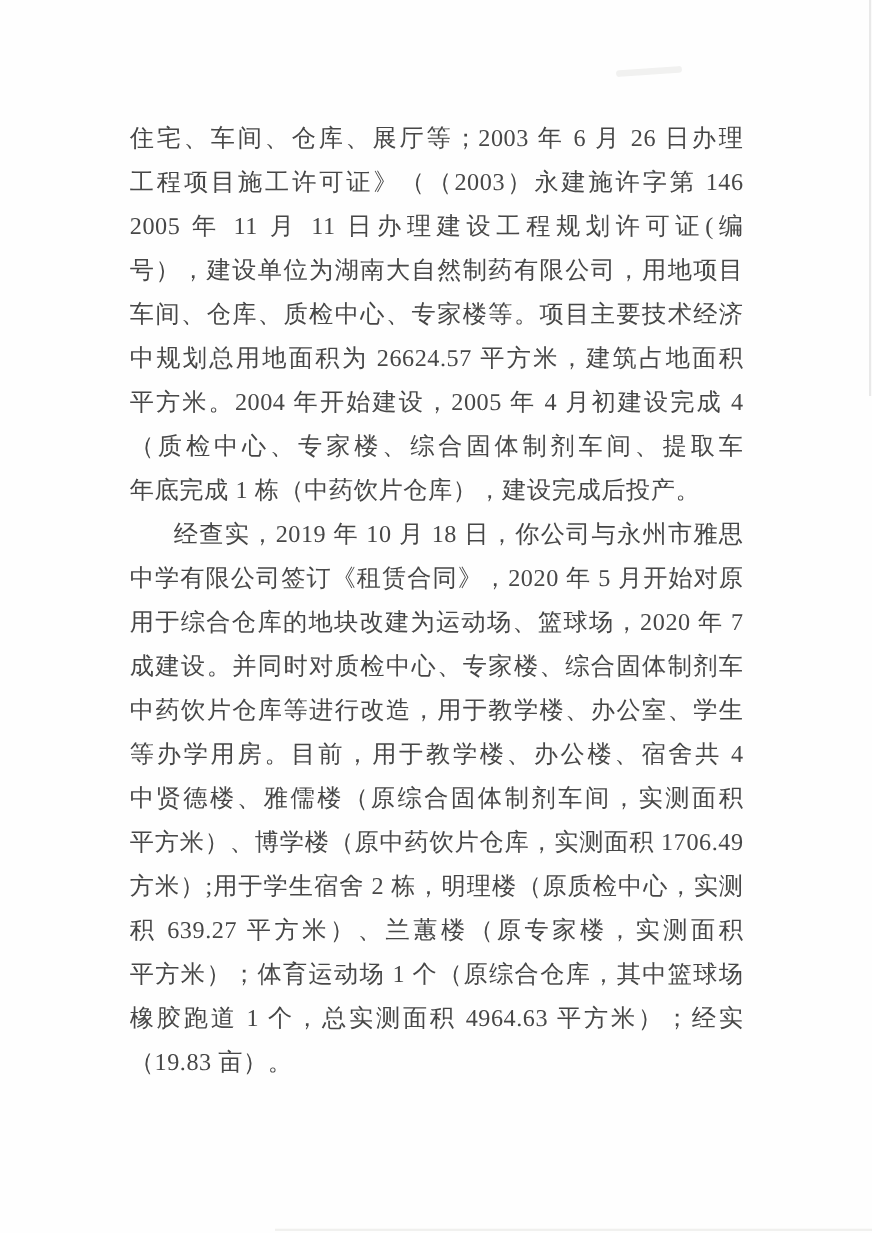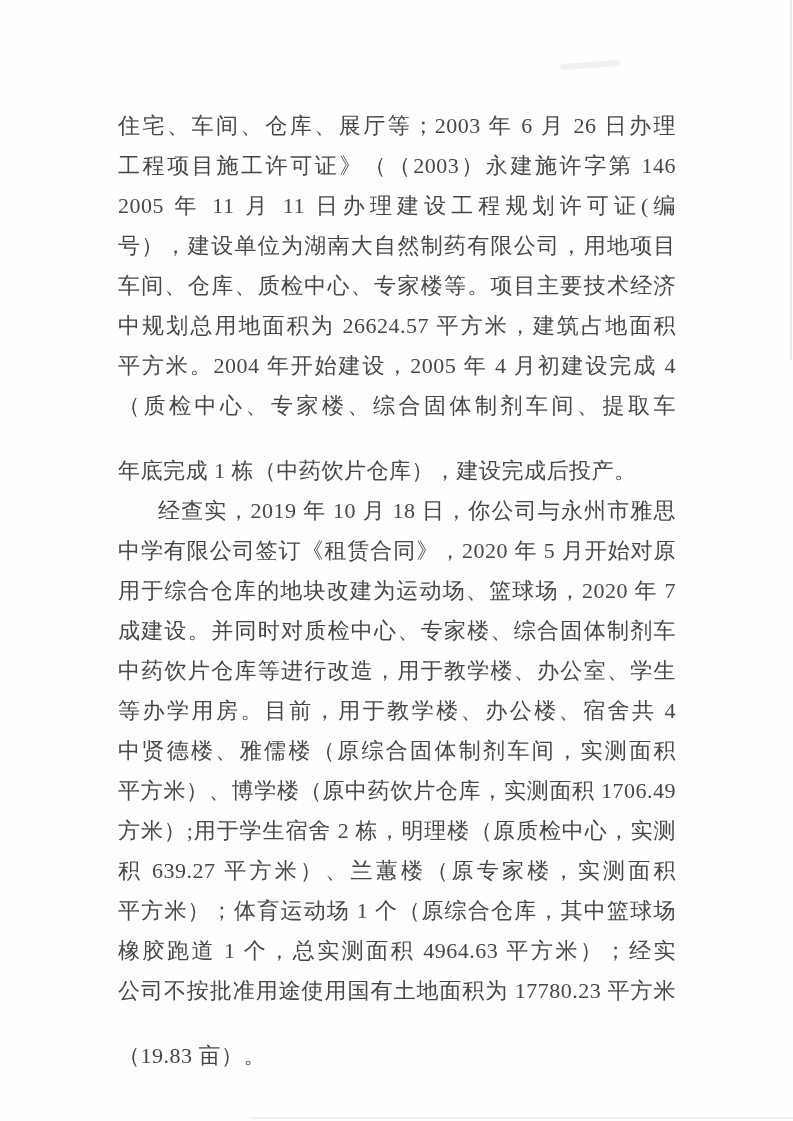--- a/index.html
+++ b/index.html
@@ -31,21 +31,20 @@
   }
   .line {
     height: 40px;
     overflow: hidden;
     text-align: justify;
     text-align-last: justify;
     -moz-text-align-last: justify;
   }
   .line.para-end {
     text-align-last: left;
-    margin-top: 25px;
     -moz-text-align-last: left;
   }
   .line.indent {
     padding-left: 40px;
   }
   
   .edge-line-right {
     position: absolute;
     right: 1px;
     top: 0;
@@ -101,18 +100,17 @@
       <div class="line">用于综合仓库的地块改建为运动场、篮球场，2020 年 7 月完</div>
       <div class="line">成建设。并同时对质检中心、专家楼、综合固体制剂车间、</div>
       <div class="line">中药饮片仓库等进行改造，用于教学楼、办公室、学生宿舍</div>
       <div class="line">等办学用房。目前，用于教学楼、办公楼、宿舍共 4 栋，其</div>
       <div class="line">中贤德楼、雅儒楼（原综合固体制剂车间，实测面积 2081.2</div>
       <div class="line">平方米）、博学楼（原中药饮片仓库，实测面积 1706.49 平</div>
       <div class="line">方米）;用于学生宿舍 2 栋，明理楼（原质检中心，实测面</div>
       <div class="line">积 639.27 平方米）、兰蕙楼（原专家楼，实测面积 455.39</div>
       <div class="line">平方米）；体育运动场 1 个（原综合仓库，其中篮球场 3 个、</div>
       <div class="line">橡胶跑道 1 个，总实测面积 4964.63 平方米）；经实测，你</div>
-      <div class="line">公司不按批准用途使用国有土地面积为 17780.23 平方米</div>
       <div class="line para-end">（19.83 亩）。</div>
     </div>
 
   </div>
 </div>
 
 </body></html>

